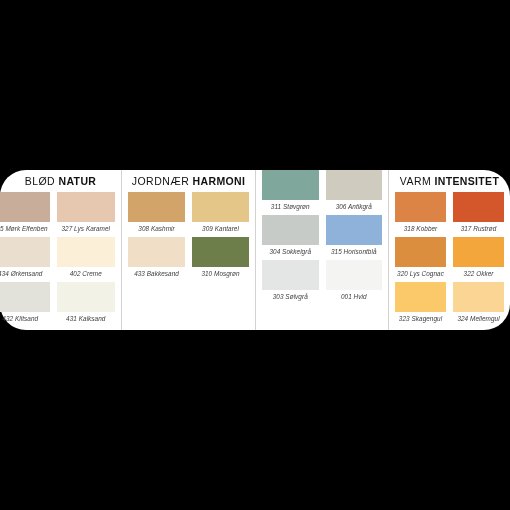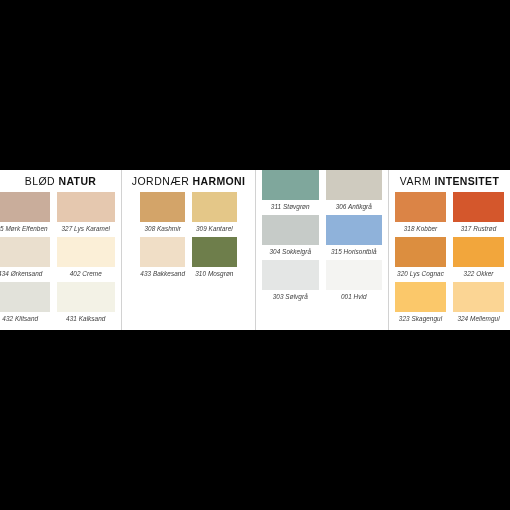--- a/index.html
+++ b/index.html
@@ -12,20 +12,21 @@
   #stage{position:relative;width:510px;height:510px;background:#000;}
 
   
   #panel{
     position:absolute;
     left:0;top:170px;
     width:510px;height:160px;
     background:#ffffff;
     display:flex;
     box-sizing:border-box;
+    border-radius:26px;
   }
 
   .column{
     position:relative;
     box-sizing:border-box;
     padding:0;
     display:flex;
     flex-direction:column;
   }
   .column + .column{border-left:1px solid #d2d2d2;}
@@ -109,21 +110,21 @@
           <span class="chip" style="background:#E2E2DA"></span>
           <span class="chip-label">432 Klitsand</span>
         </div>
         <div class="cell">
           <span class="chip" style="background:#F3F2E6"></span>
           <span class="chip-label">431 Kalksand</span>
         </div>
       </div>
     </div>
 
-    <div class="column" id="col2" style="width: 134px; flex: 0 0 134px; align-items: center;">
+    <div class="column" id="col2" style="width: 134px; flex: 0 0 134px;">
       <div class="col-head">
         <span>JORDNÆR</span>
         <b>HARMONI</b>
       </div>
       <div class="swatch-grid">
         <div class="cell">
           <span class="chip" style="background:#D3A469"></span>
           <span class="chip-label">308 Kashmir</span>
         </div>
         <div class="cell">

